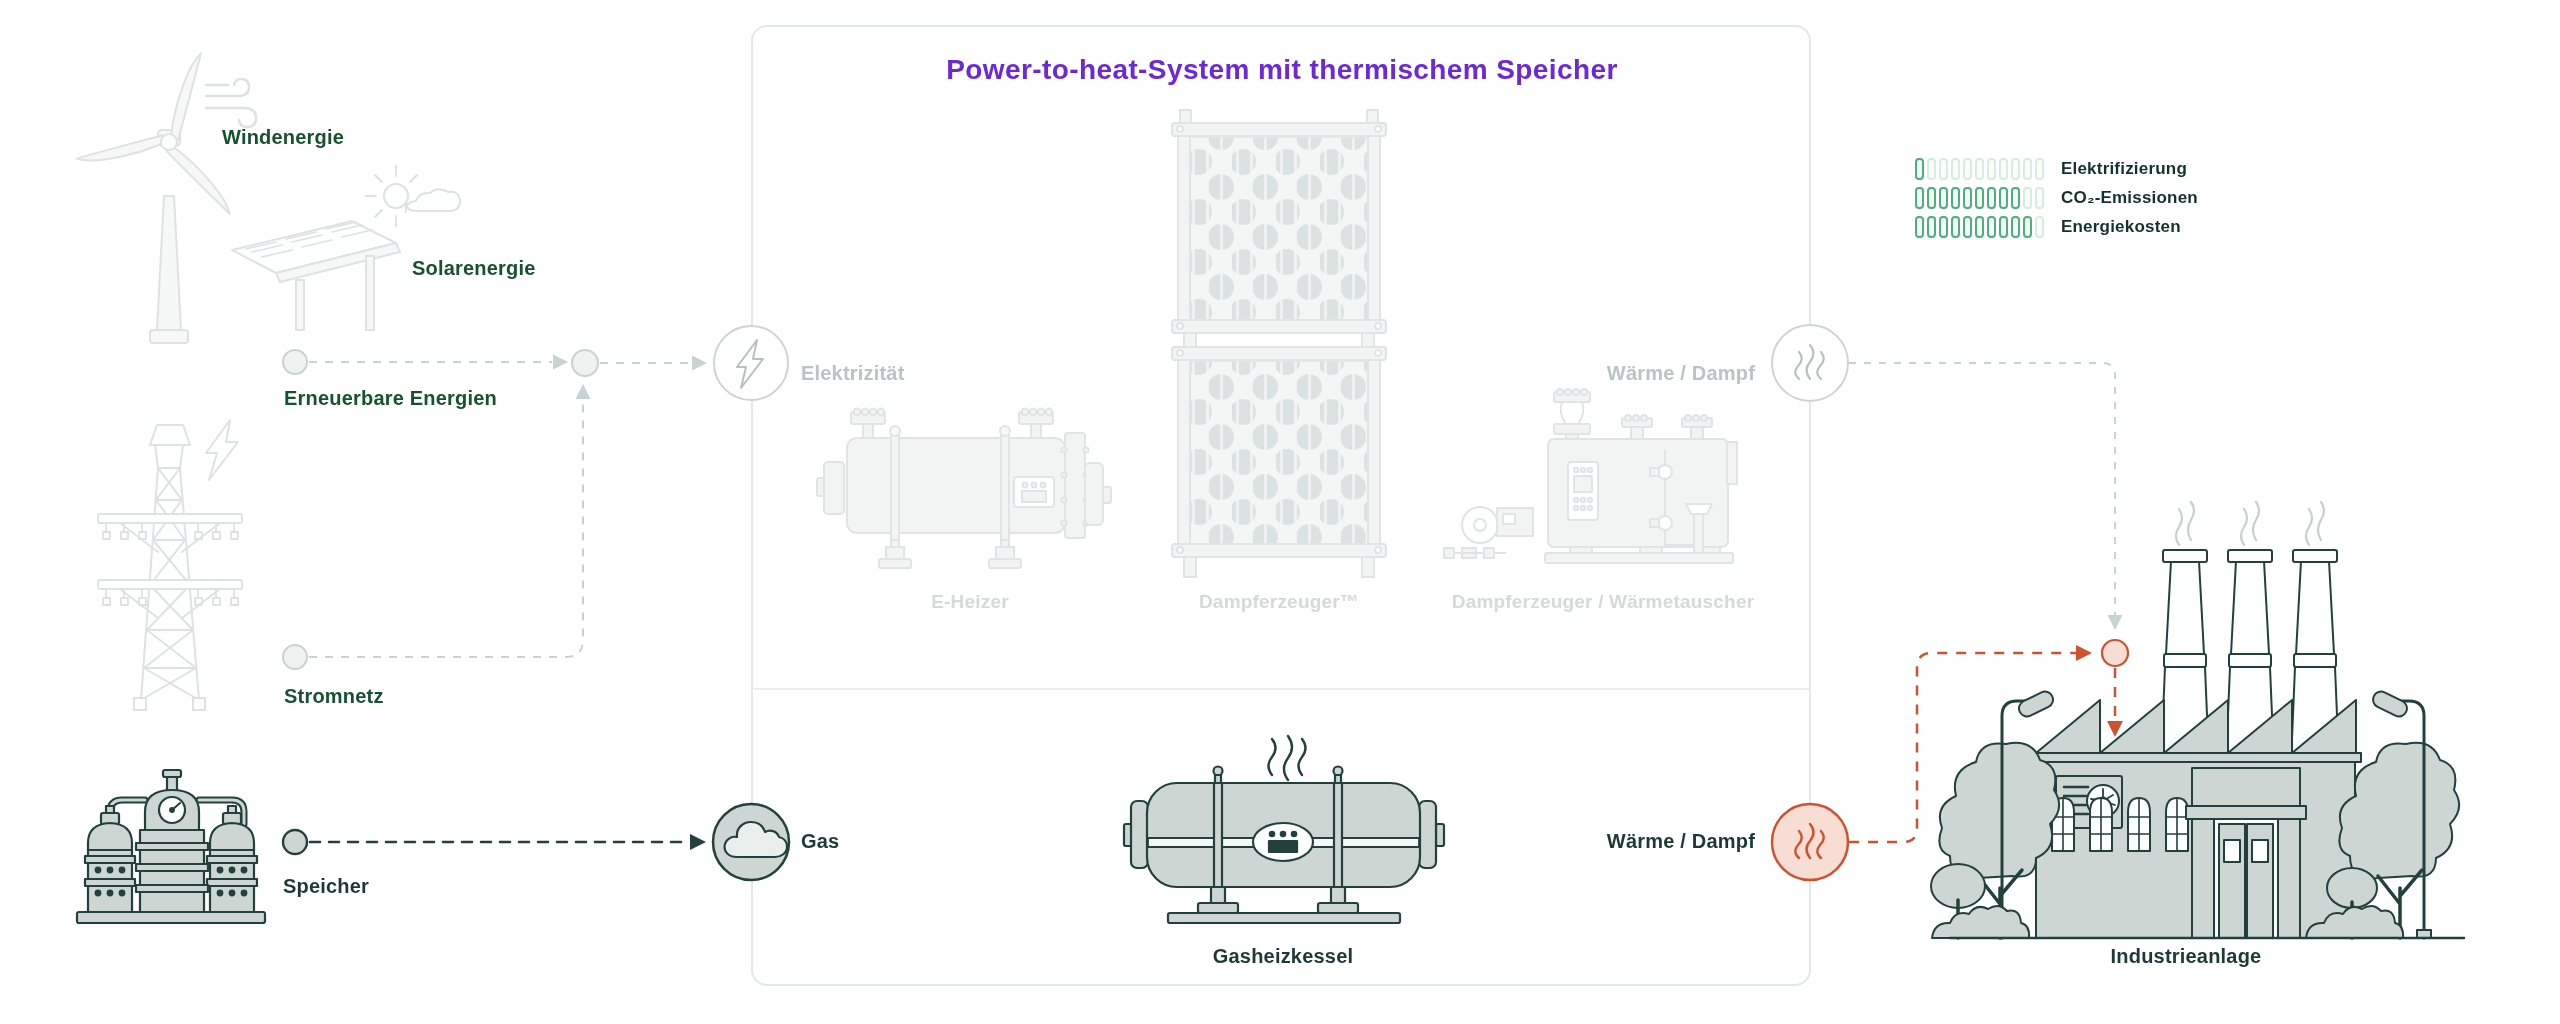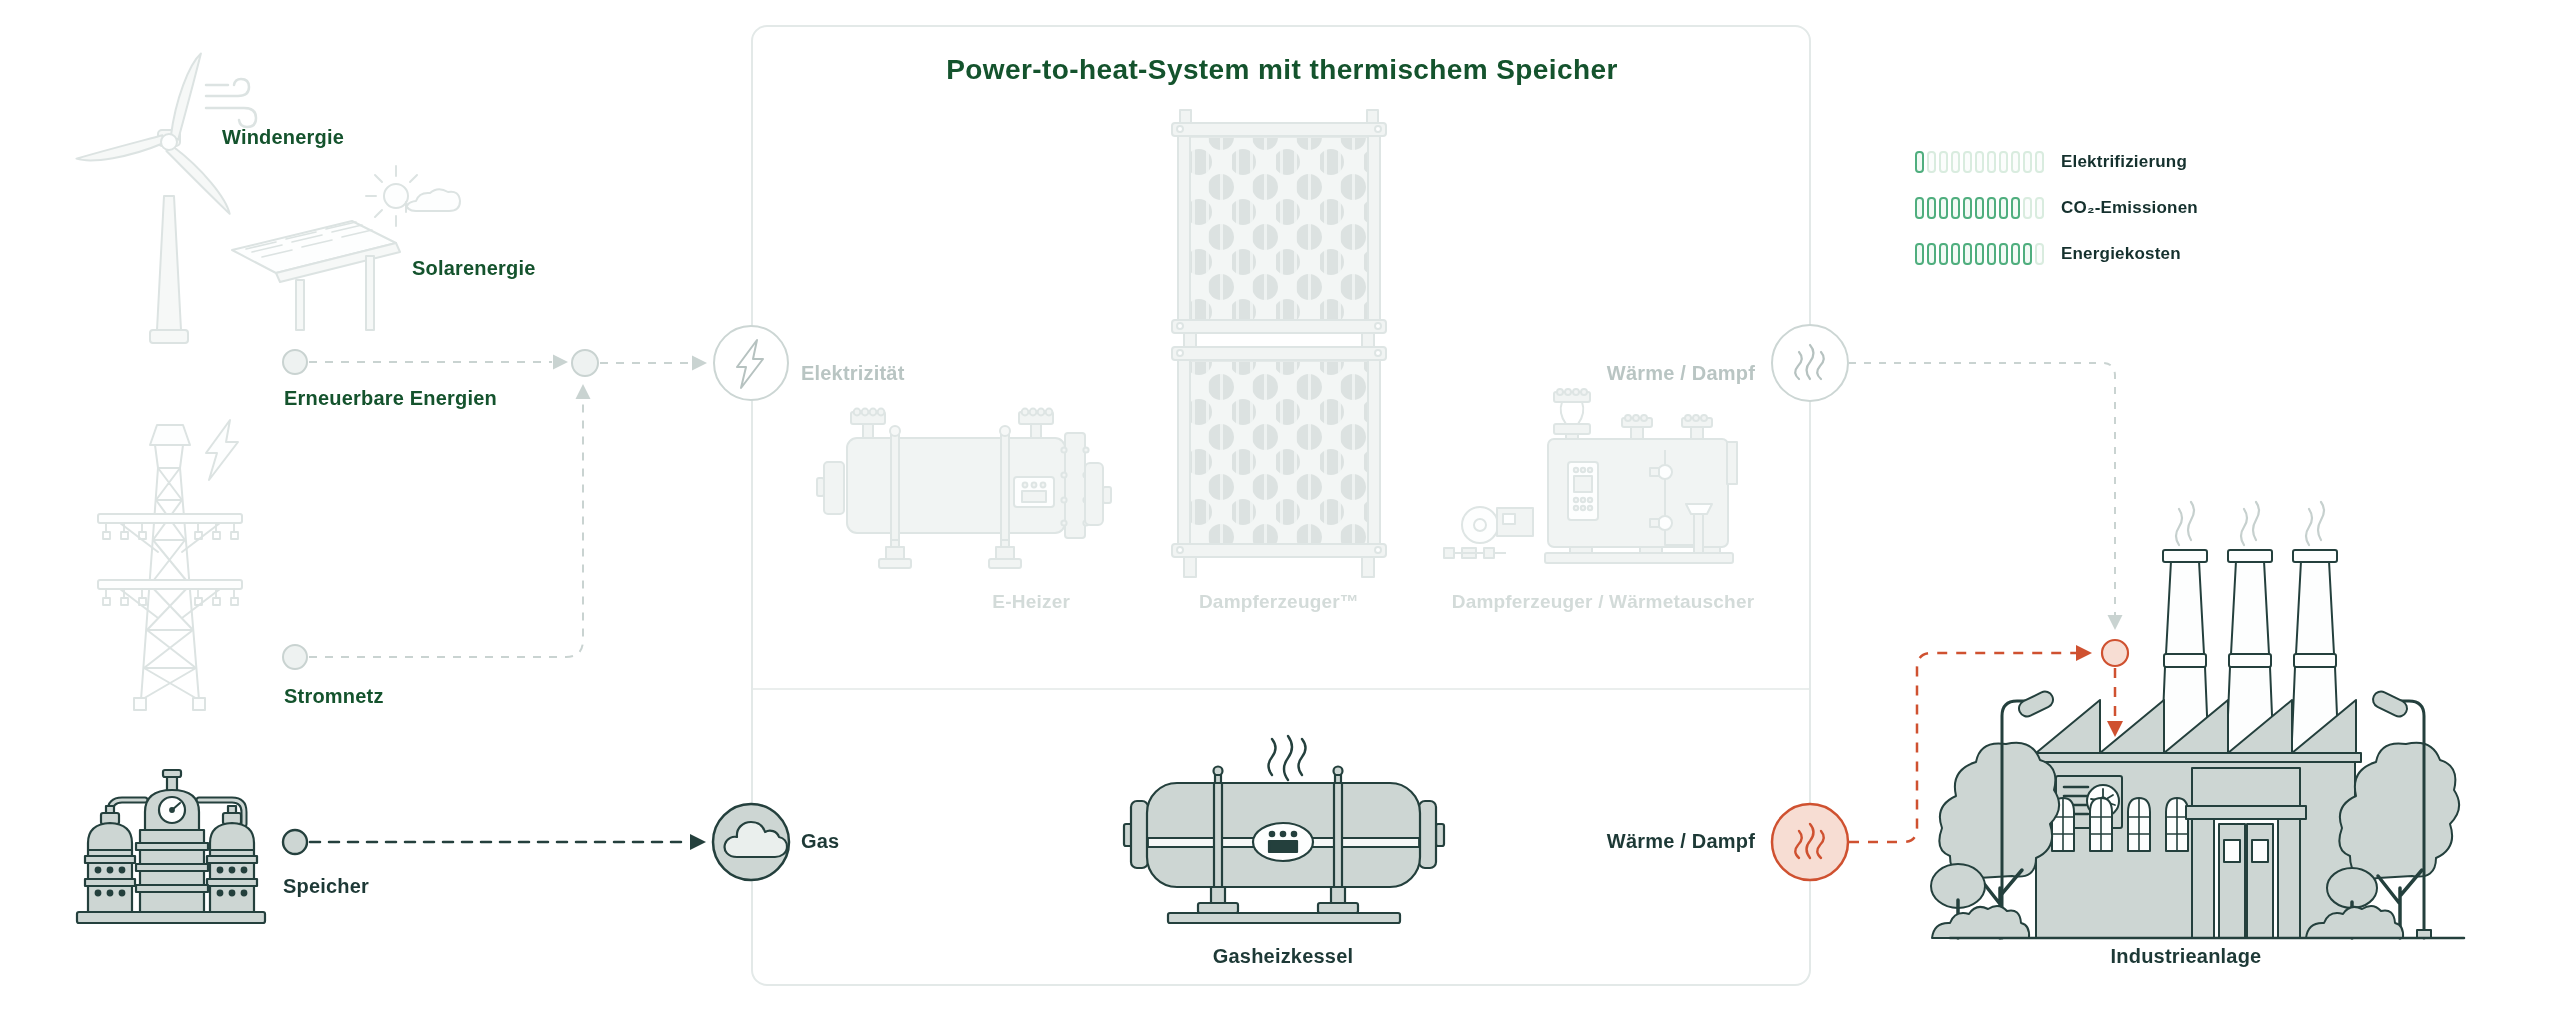--- a/index.html
+++ b/index.html
@@ -9,22 +9,22 @@
           border:2px solid #e3e9e8;border-radius:16px;background:#fff;box-sizing:border-box;}
   #sysdivider{position:absolute;left:753px;top:688px;width:1056px;height:0;border-top:2px solid #eaeeed;}
   #artwork{position:absolute;left:0;top:0;}
   .lbl{position:absolute;font-weight:700;font-size:20px;color:#1d3936;white-space:nowrap;letter-spacing:.2px;}
   .faded{color:#14532d;}
   .mid{color:#b9c5c3;margin-top:11px;}
   .eq{font-size:19px;color:#d3dbd9;}
   .center{text-align:center;}
   .right{text-align:right;}
   #title{position:absolute;left:932px;top:54px;width:700px;text-align:center;
-         font-size:28px;font-weight:600;color:#14532d;letter-spacing:.4px;}
-  #legend{position:absolute;left:1915px;top:151px;display:flex;flex-direction:column;gap:24px;justify-content:flex-end;}
+         font-size:28px;font-weight:600;color:#6d28d9;letter-spacing:.4px;}
+  #legend{position:absolute;left:1915px;top:158px;display:flex;flex-direction:column;gap:7px;justify-content:flex-end;}
   .legend-row{display:flex;align-items:center;height:22px;}
   .seg{width:5px;height:18px;border:2px solid #d9ecdf;border-radius:4px;background:#fbfdfc;margin-right:3px;}
   .seg.on{border-color:#4fae7e;background:#f2faf5;}
   .legend-label{margin-left:14px;font-size:17px;font-weight:700;color:#15312e;letter-spacing:.2px;}
 </style>
 </head>
 <body>
 
 <div id="stage">
 
@@ -483,21 +483,21 @@
   <div class="lbl faded" style="left:412px;top:251px;margin-top:6px;">Solarenergie</div>
   <div class="lbl faded" style="left:284px;top:387px;">Erneuerbare Energien</div>
   <div class="lbl faded" style="left:284px;top:685px;">Stromnetz</div>
   <div class="lbl" style="left:283px;top:875px;">Speicher</div>
 
   <div class="lbl mid" style="left:801px;top:351px;">Elektrizität</div>
   <div class="lbl mid right" style="left:1545px;top:351px;width:210px;">Wärme / Dampf</div>
   <div class="lbl" style="left:801px;top:830px;">Gas</div>
   <div class="lbl right" style="left:1545px;top:830px;width:210px;">Wärme / Dampf</div>
 
-  <div class="lbl eq center" style="left:870px;top:591px;width:200px;text-align:right;">E-Heizer</div>
+  <div class="lbl eq center" style="left:870px;top:591px;width:200px;">E-Heizer</div>
   <div class="lbl eq center" style="left:1179px;top:591px;width:200px;">Dampferzeuger™</div>
   <div class="lbl eq center" style="left:1440px;top:591px;width:326px;">Dampferzeuger / Wärmetauscher</div>
   <div class="lbl center" style="left:1183px;top:945px;width:200px;">Gasheizkessel</div>
   <div class="lbl center" style="left:2063px;top:945px;width:246px;">Industrieanlage</div>
 
   <div id="legend">
       <div class="legend-row">
         <span class="seg on"></span>
         <span class="seg"></span>
         <span class="seg"></span>

